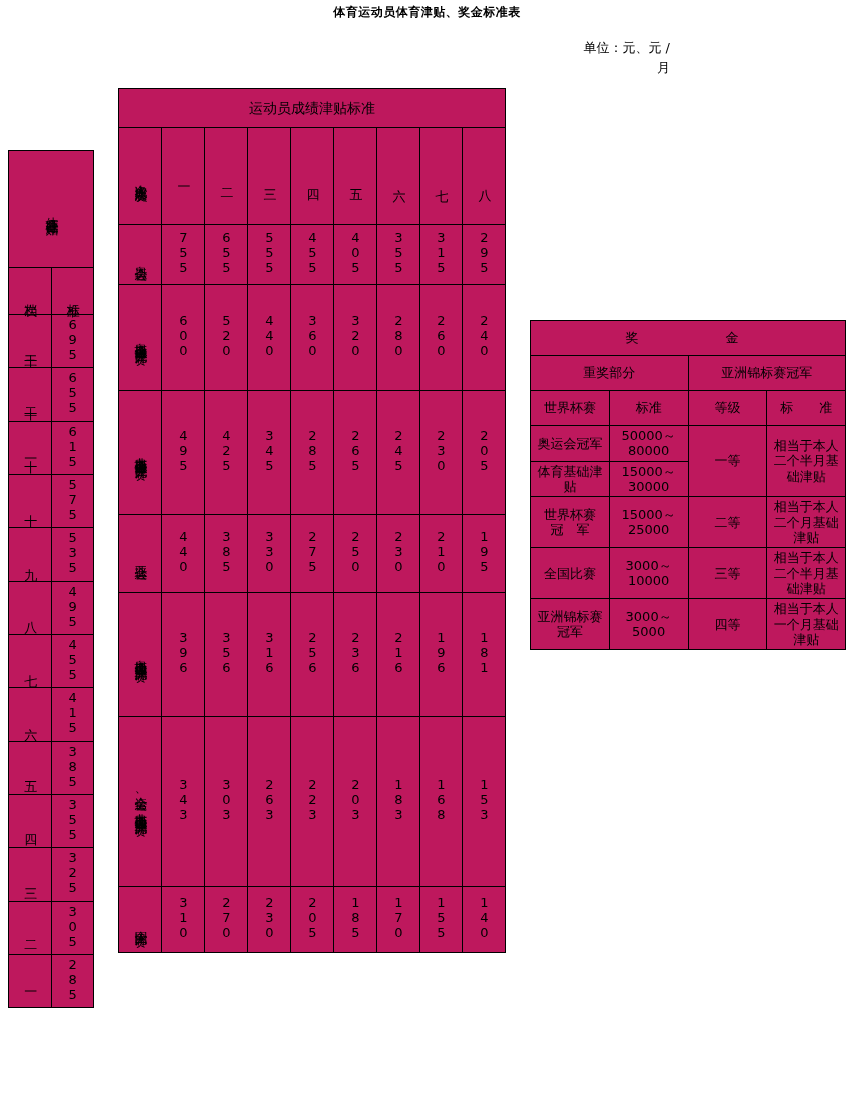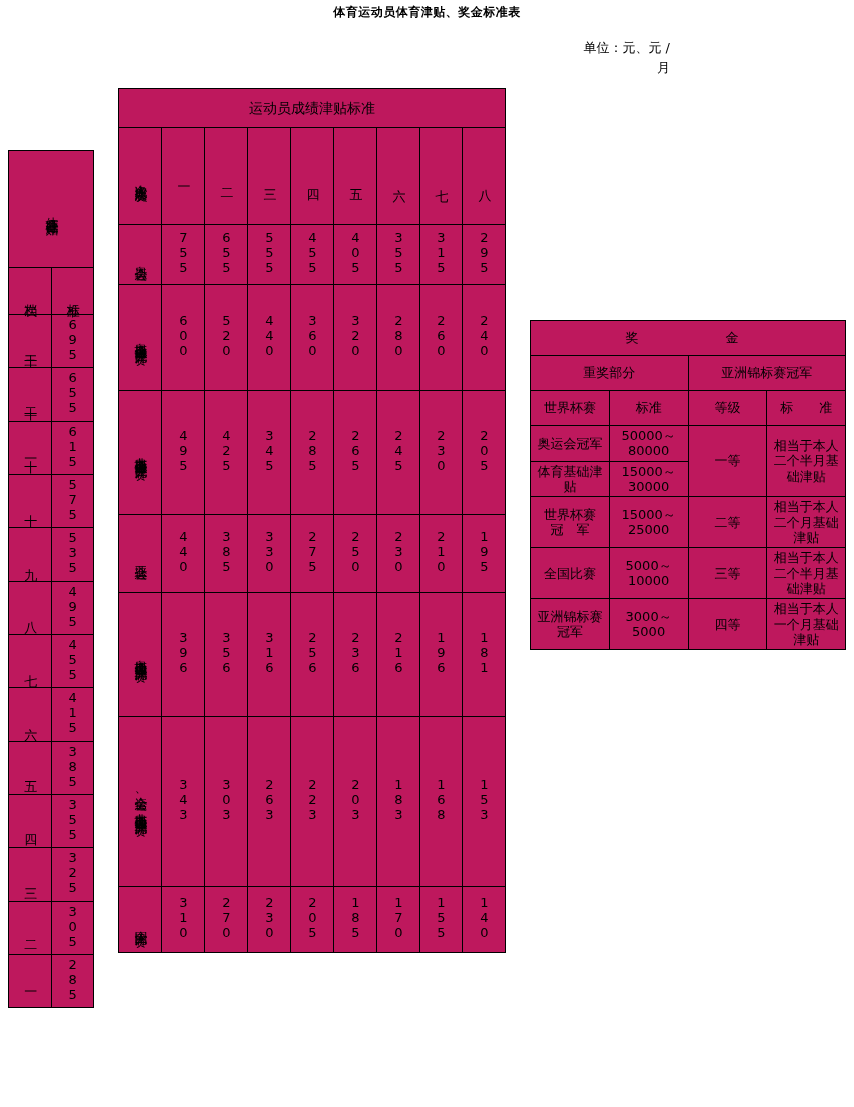--- a/index.html
+++ b/index.html
@@ -319,21 +319,21 @@
         <td class="b-row b-std">15000～30000</td>
       </tr>
       <tr>
         <td class="b-row">世界杯赛　冠　军</td>
         <td class="b-row b-std">15000～25000</td>
         <td class="b-lvl">二等</td>
         <td class="b-std">相当于本人二个月基础津贴</td>
       </tr>
       <tr>
         <td class="b-row">全国比赛</td>
-        <td class="b-row b-std">5000～10000</td>
+        <td class="b-row b-std">3000～10000</td>
         <td class="b-lvl">三等</td>
         <td class="b-std">相当于本人二个半月基础津贴</td>
       </tr>
       <tr>
         <td class="b-row">亚洲锦标赛冠军</td>
         <td class="b-row b-std">3000～5000</td>
         <td class="b-lvl">四等</td>
         <td class="b-std">相当于本人一个月基础津贴</td>
       </tr>
     </tbody>

